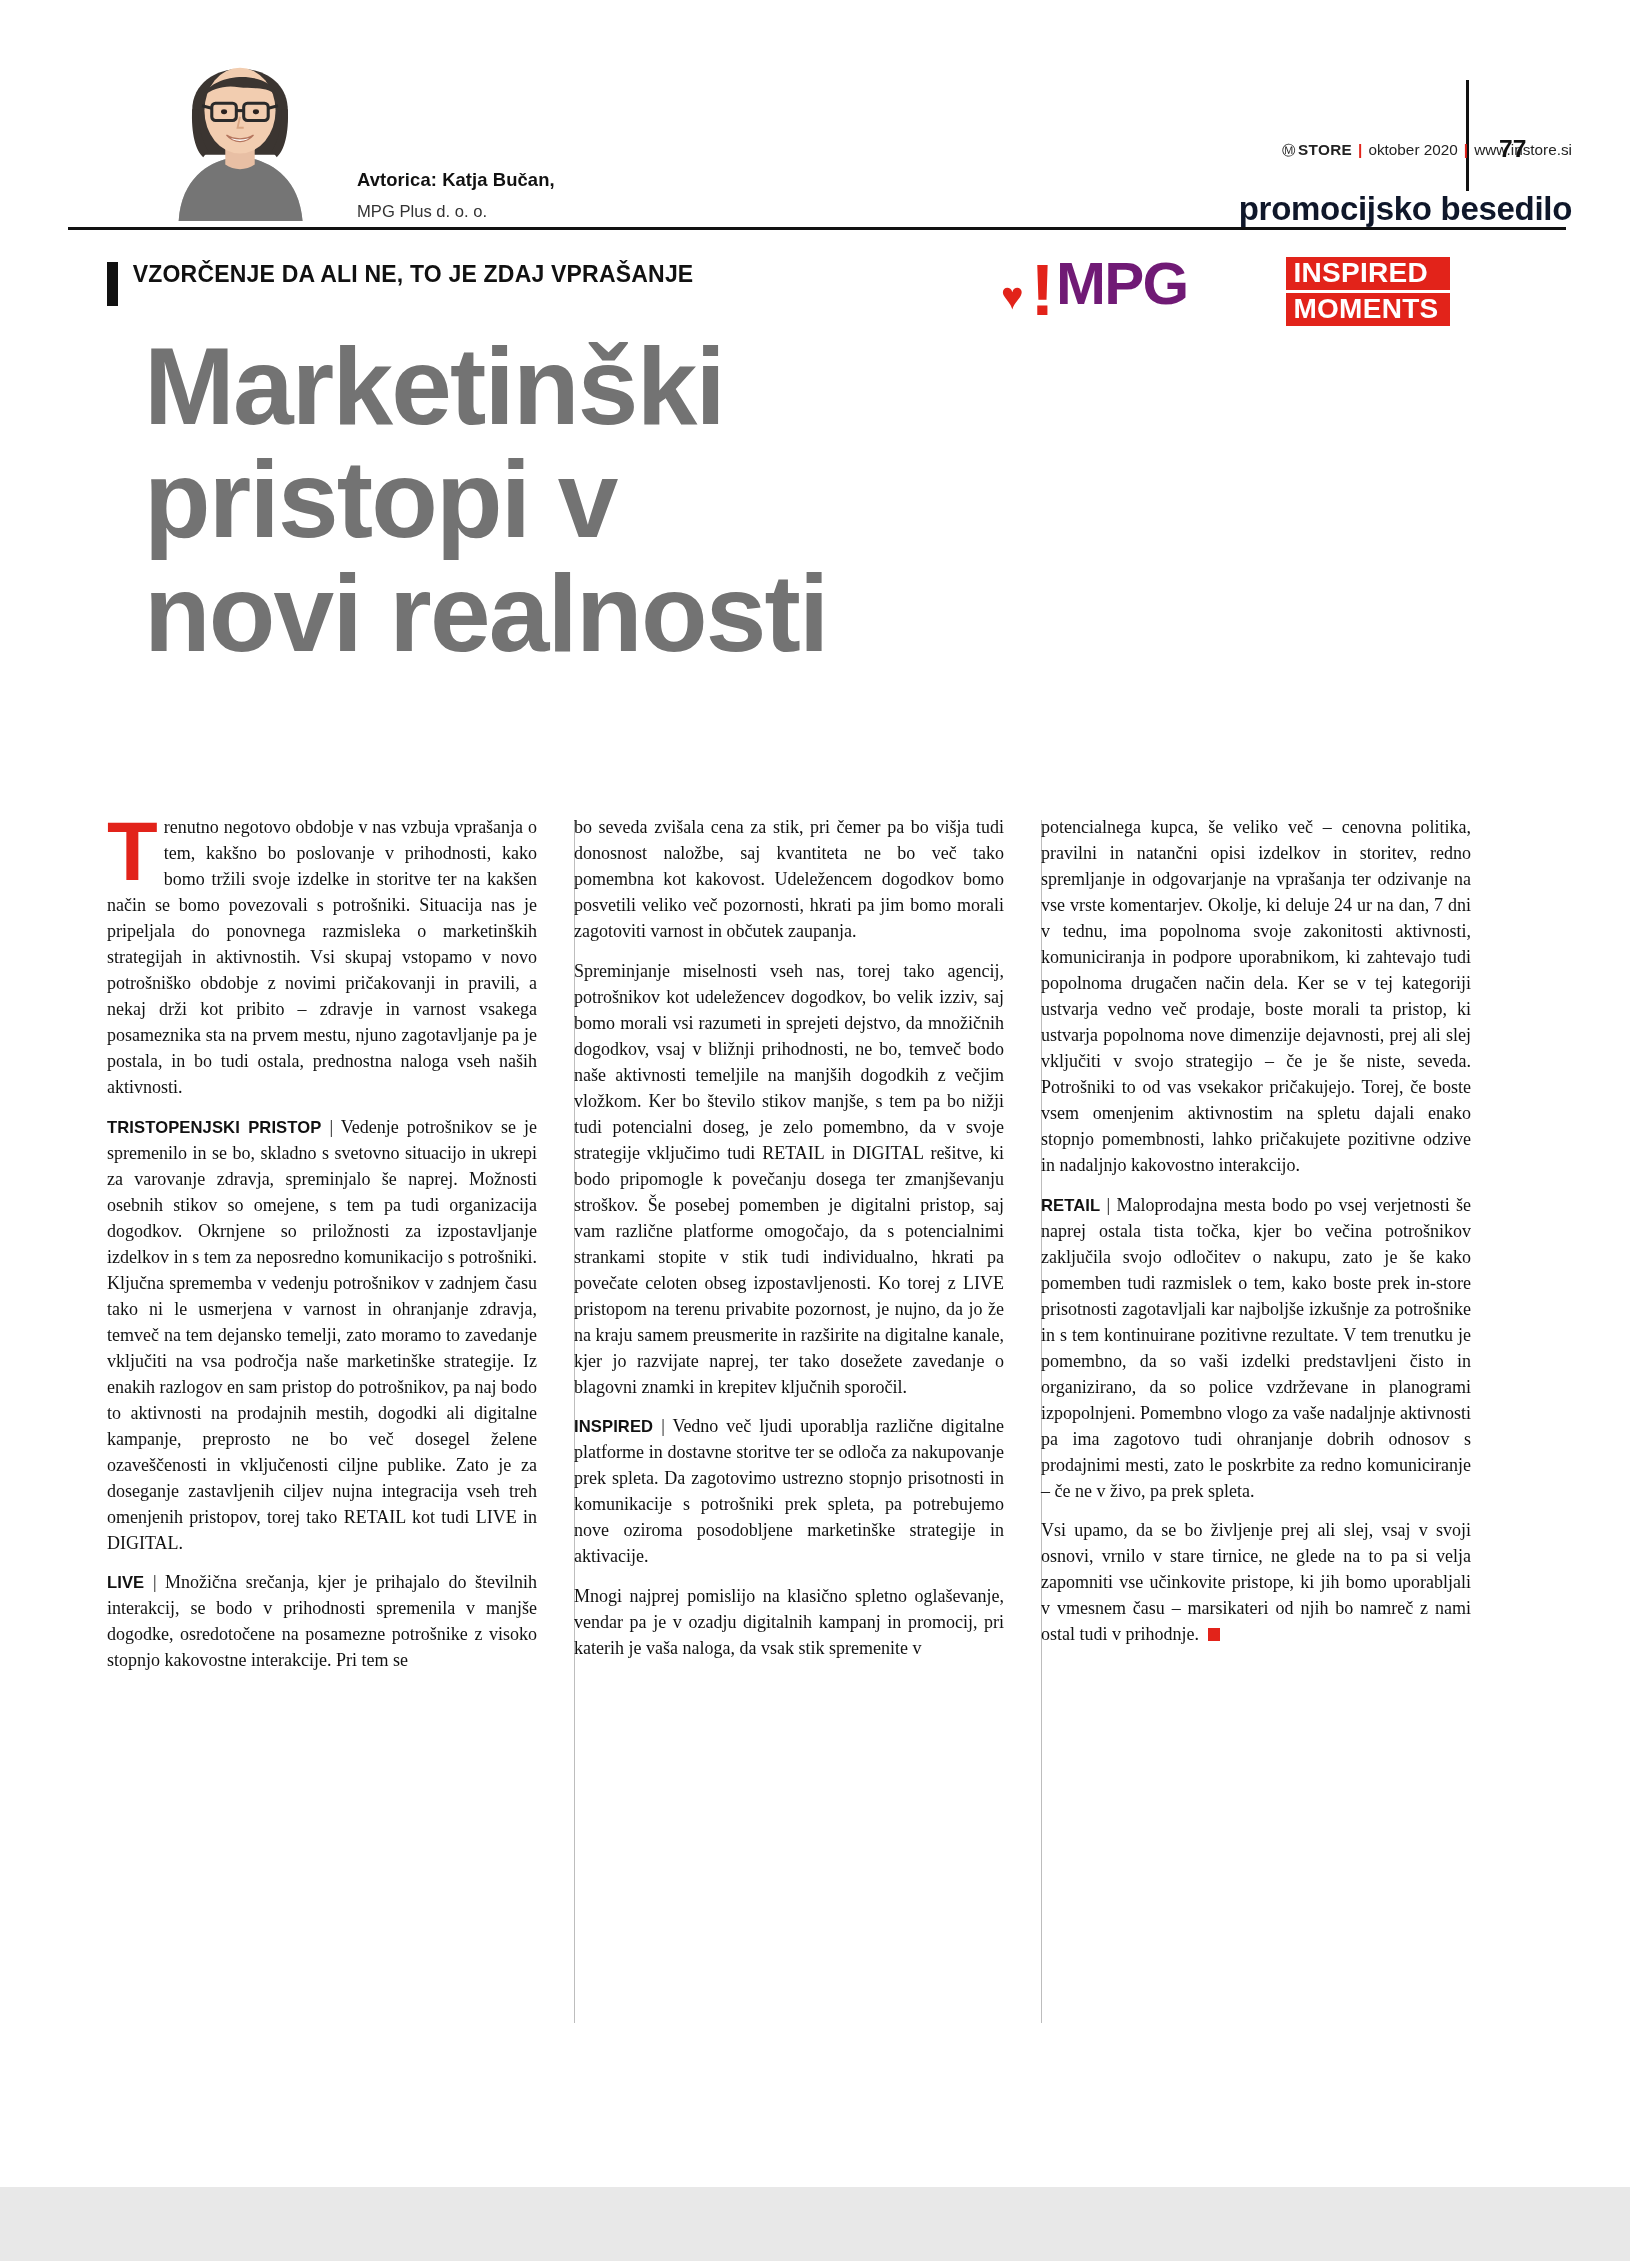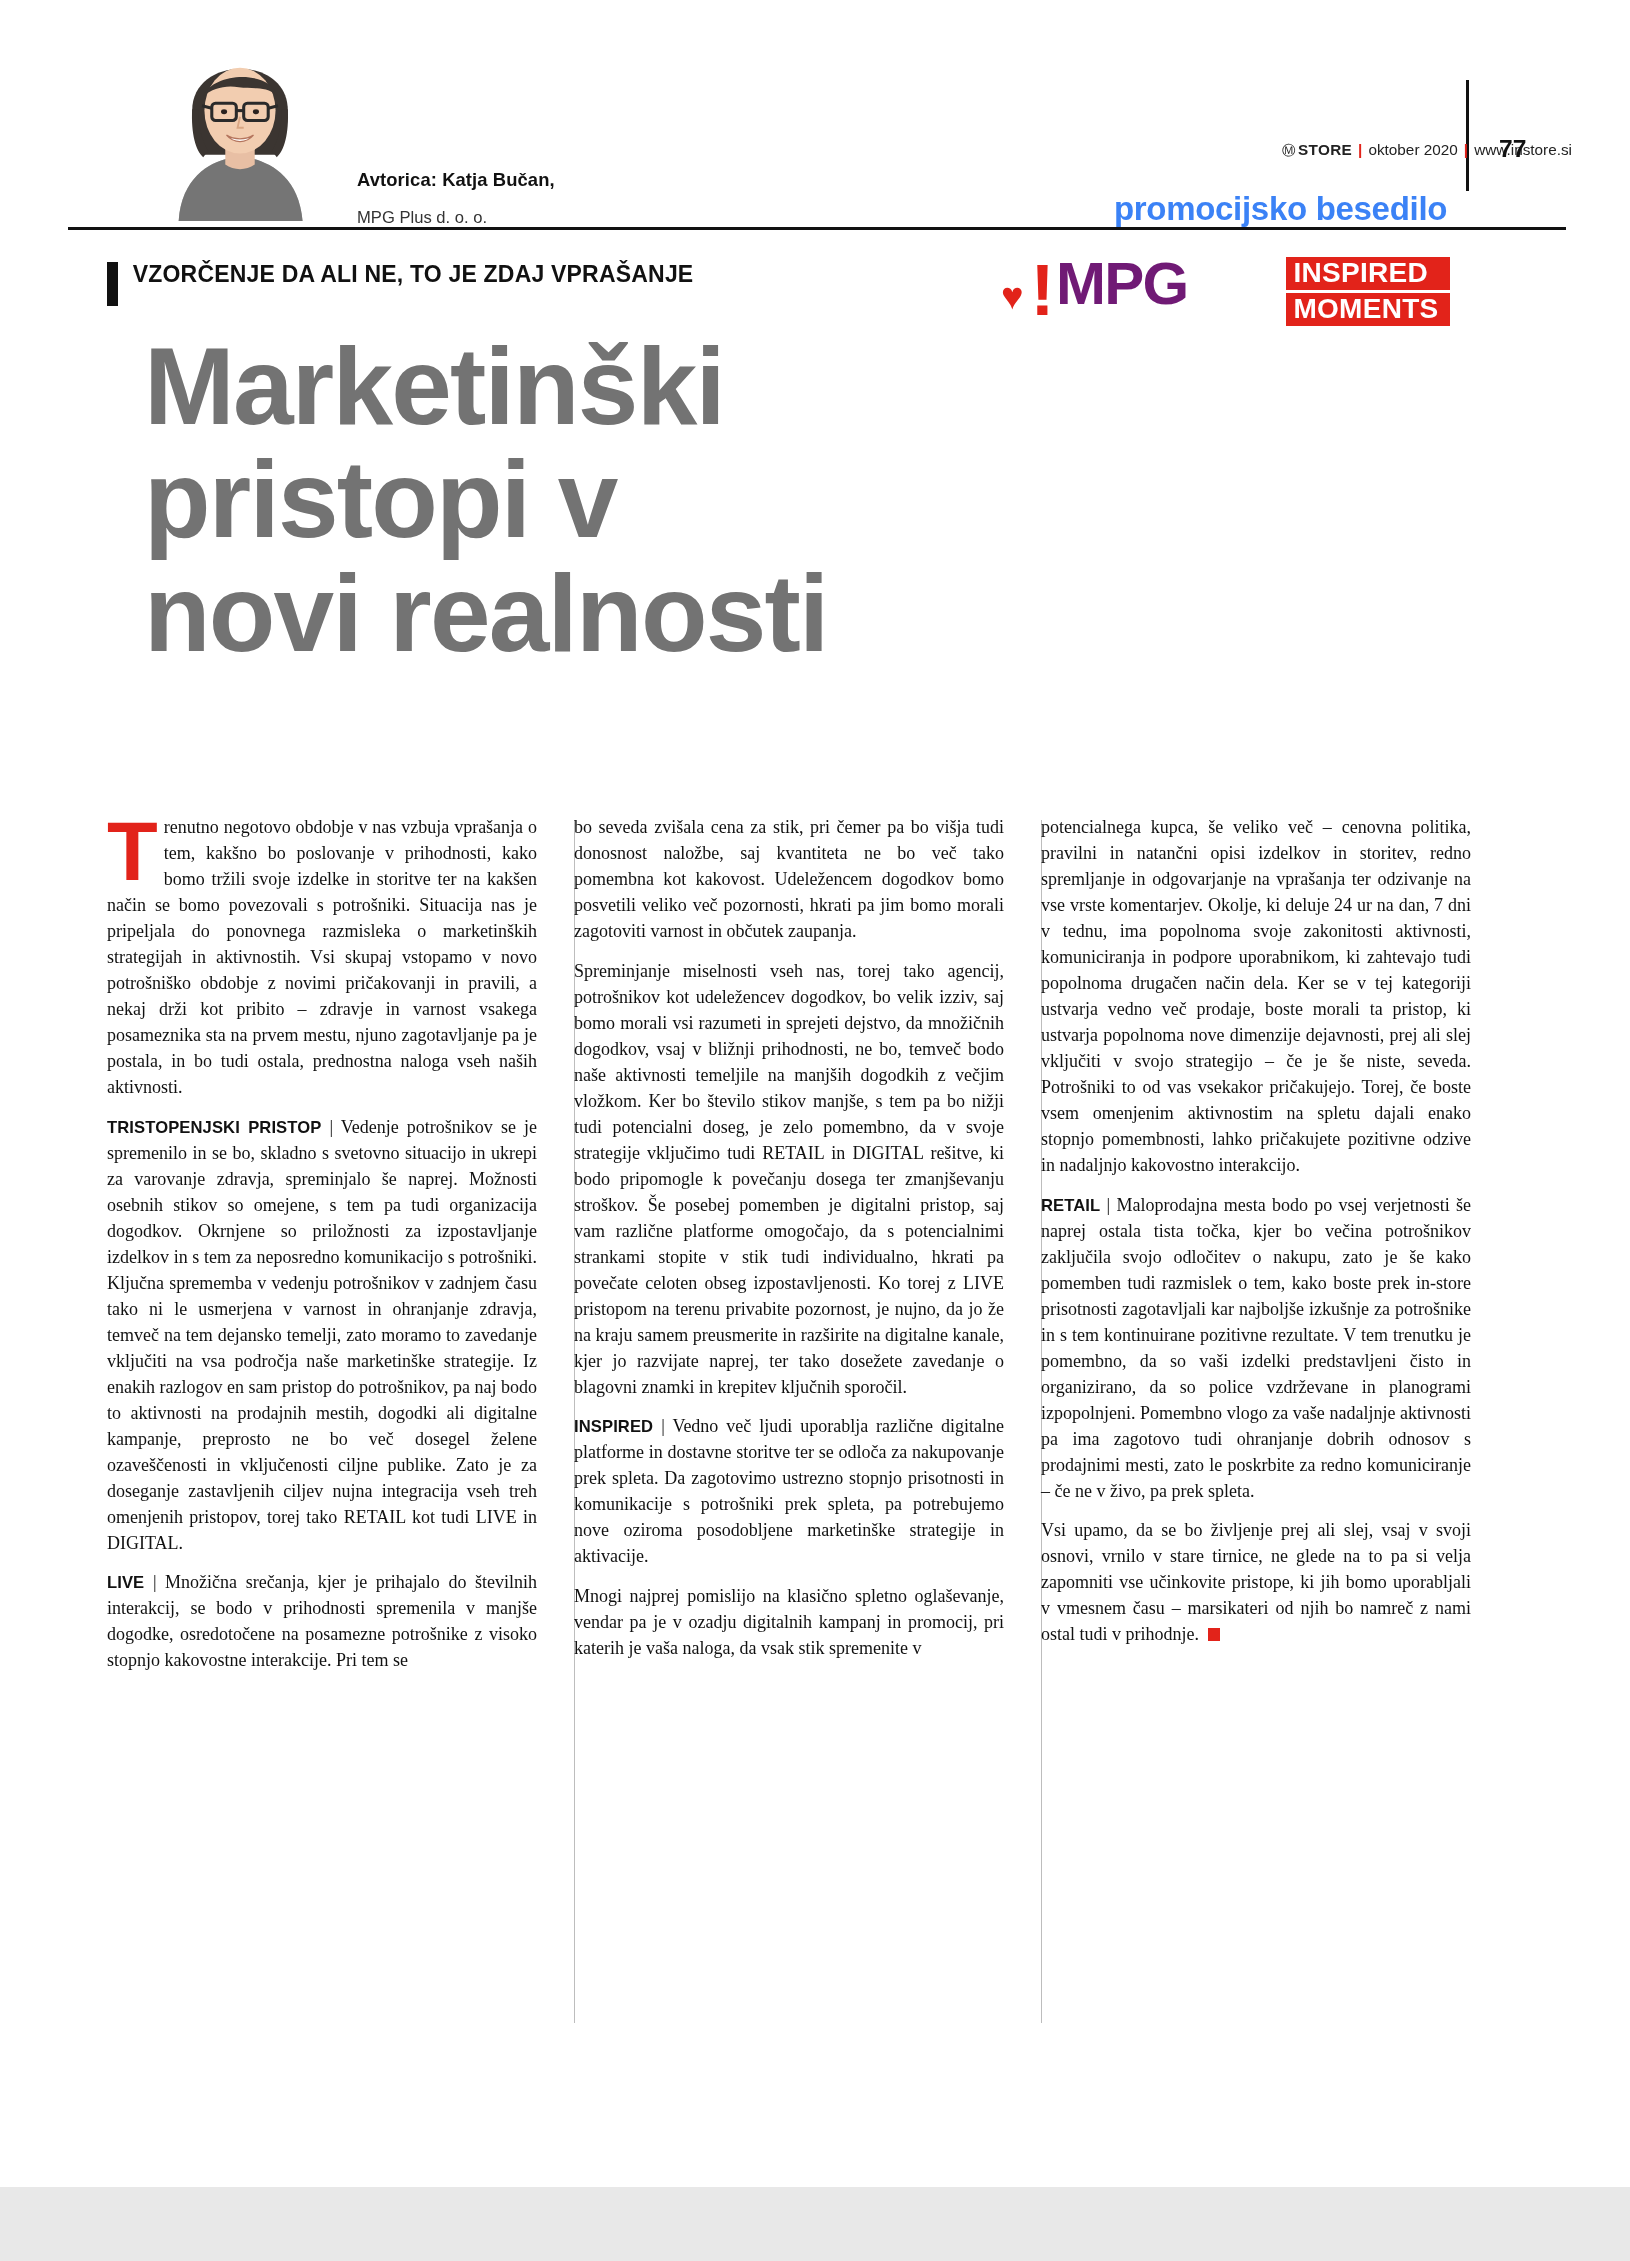--- a/index.html
+++ b/index.html
@@ -58,21 +58,21 @@
   }
   .byline .author {
     font-size: 18.4px;
     font-weight: bold;
     letter-spacing: 0.1px;
     color: #111;
   }
   .byline .company {
     font-size: 16.6px;
     color: #333;
-    margin-top: 17px;
+    margin-top: 11px;
   }
 
   .masthead {
     position: absolute;
     left: 939px;
     top: 104px;
     width: 565px;
     text-align: right;
     font-family: "Liberation Sans", sans-serif;
     font-size: 15.3px;
@@ -109,25 +109,25 @@
     top: 43px;
     width: 2.5px;
     height: 111px;
     background: #111;
   }
   .promo-label {
     position: absolute;
     left: 921px;
     top: 153px;
     width: 583px;
-    text-align: center;
+    text-align: right;
     font-family: "Liberation Sans", sans-serif;
     font-size: 33px;
     font-weight: bold;
-    color: #3b82f6;
+    color: #0f172a;
     letter-spacing: -0.3px;
   }
 
   .hrule-top {
     position: absolute;
     left: 68px;
     top: 227px;
     width: 1498px;
     height: 3.1px;
     background: #111;

